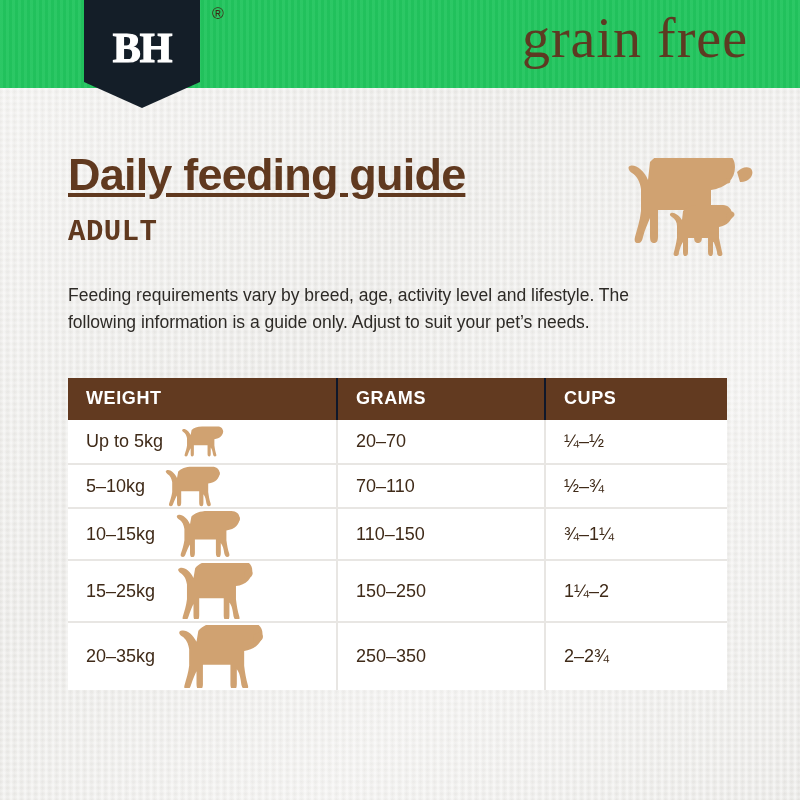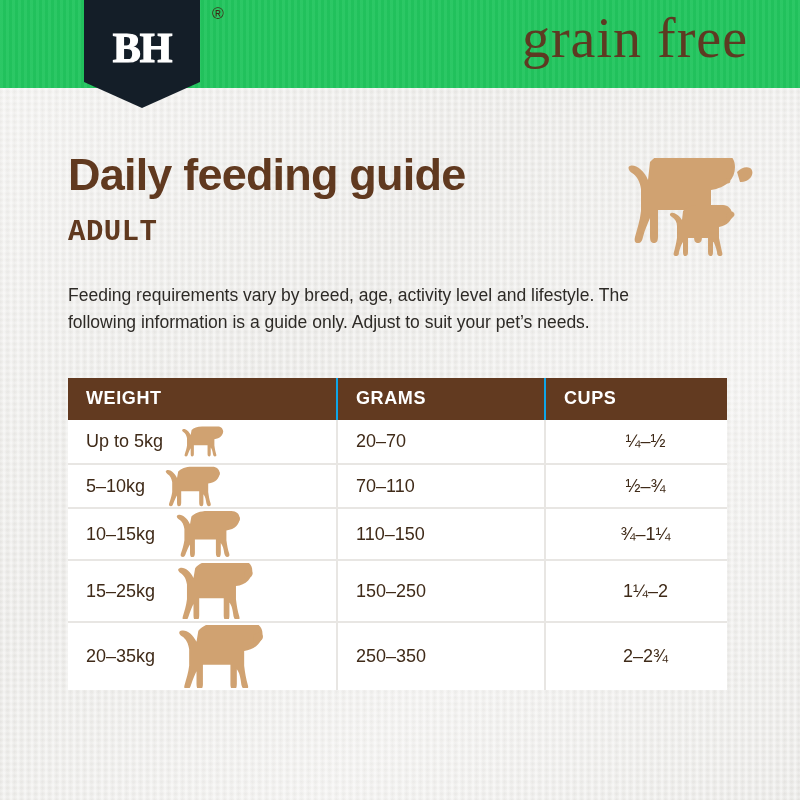--- a/index.html
+++ b/index.html
@@ -49,21 +49,21 @@
   #grain-free{
     position:absolute; right:52px; top:10px; z-index:2;
     font-family:"Liberation Serif", serif;
     font-size:56px; color:#5d3a22; letter-spacing:1px; line-height:1;
   }
 
   
   #page-title{
     position:absolute; left:68px; top:152px;
     font-size:45px; font-weight:bold; color:#60391f;
-    letter-spacing:-0.8px; line-height:1;
+    letter-spacing:-0.8px; line-height:1;text-decoration:underline;
   }
   #subtitle{
     position:absolute; left:68px; top:218px;
     font-size:29px; font-weight:bold; color:#60391f;
     letter-spacing:0.5px; line-height:1;font-family:Liberation Mono, monospace;
   }
   #intro-text{
     position:absolute; left:68px; top:282px; width:600px;
     font-size:17.5px; color:#2d2a26; line-height:1.55;
   }
@@ -75,35 +75,35 @@
   #feeding-table{
     position:absolute; left:68px; top:378px;
     width:659px;
     border-collapse:collapse;
     table-layout:fixed;
   }
   #feeding-table thead th{
     background:#623a20; color:#ffffff;
     font-size:18px; font-weight:bold; letter-spacing:0.6px;
     text-align:left; padding:10px 0 11px 18px; height:41px;
-    border-right:2px solid #0ea5e9;
+    border-right:2px solid #0f172a;
   }
   #feeding-table thead th:last-child{ border-right:none; }
   #feeding-table tbody td{
     background:#ffffff; color:#3f2a18;
     font-size:18px; padding:0 0 0 18px;
     border-right:2px solid #e8e6e3;
     border-bottom:2px solid #e8e6e3;
     vertical-align:middle;
   }
   #feeding-table tbody td:last-child{ border-right:none; }
   #feeding-table tbody tr:last-child td{ border-bottom:none; }
   .col-weight{ width:269px; }
   .col-grams{ width:208px; }
-  .col-cups{ width:182px;text-align:center; }
+  .col-cups{ width:182px; }
   .weight-cell{ display:flex; align-items:center; gap:4px; height:100%; }
   .weight-label{ white-space:nowrap; }
   .dog-slot{ flex:1; display:flex; align-items:center; justify-content:flex-start; padding-left:10px; }
   .multiline{ line-height:1.25; padding-top:2px; padding-bottom:2px; }
 </style>
 </head>
 <body>
 
 <div id="paper-texture"></div>
 

